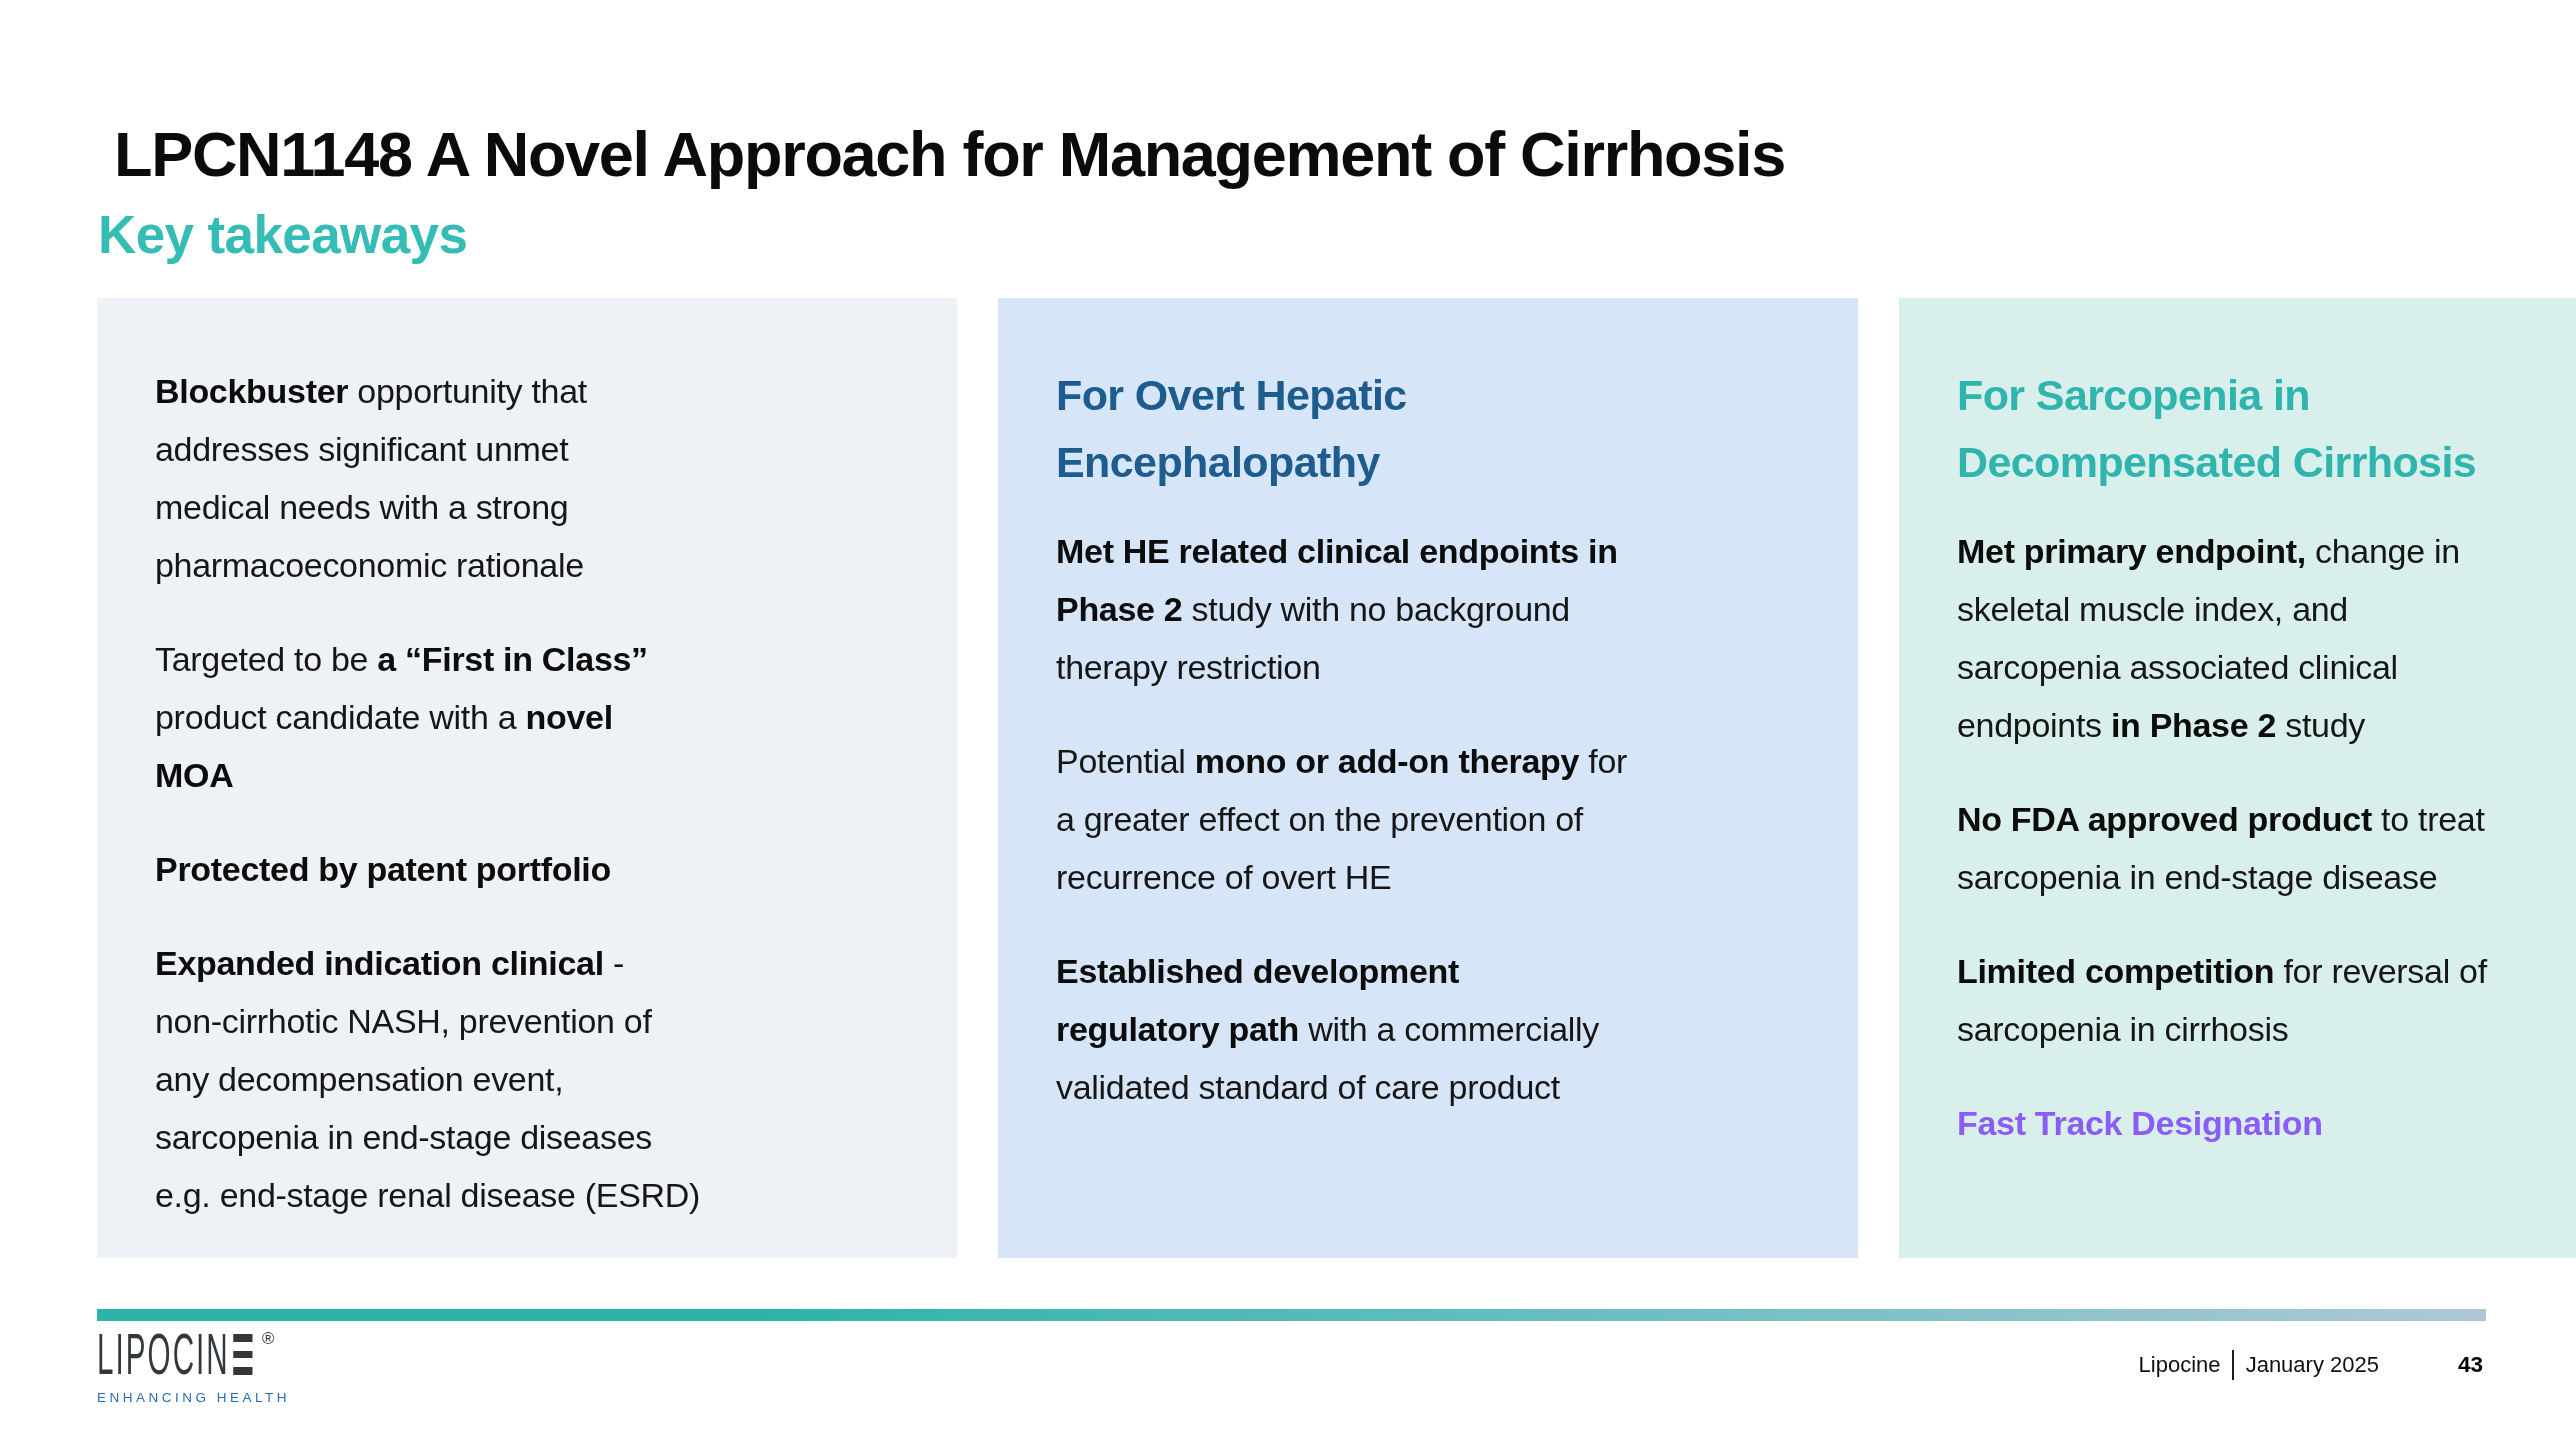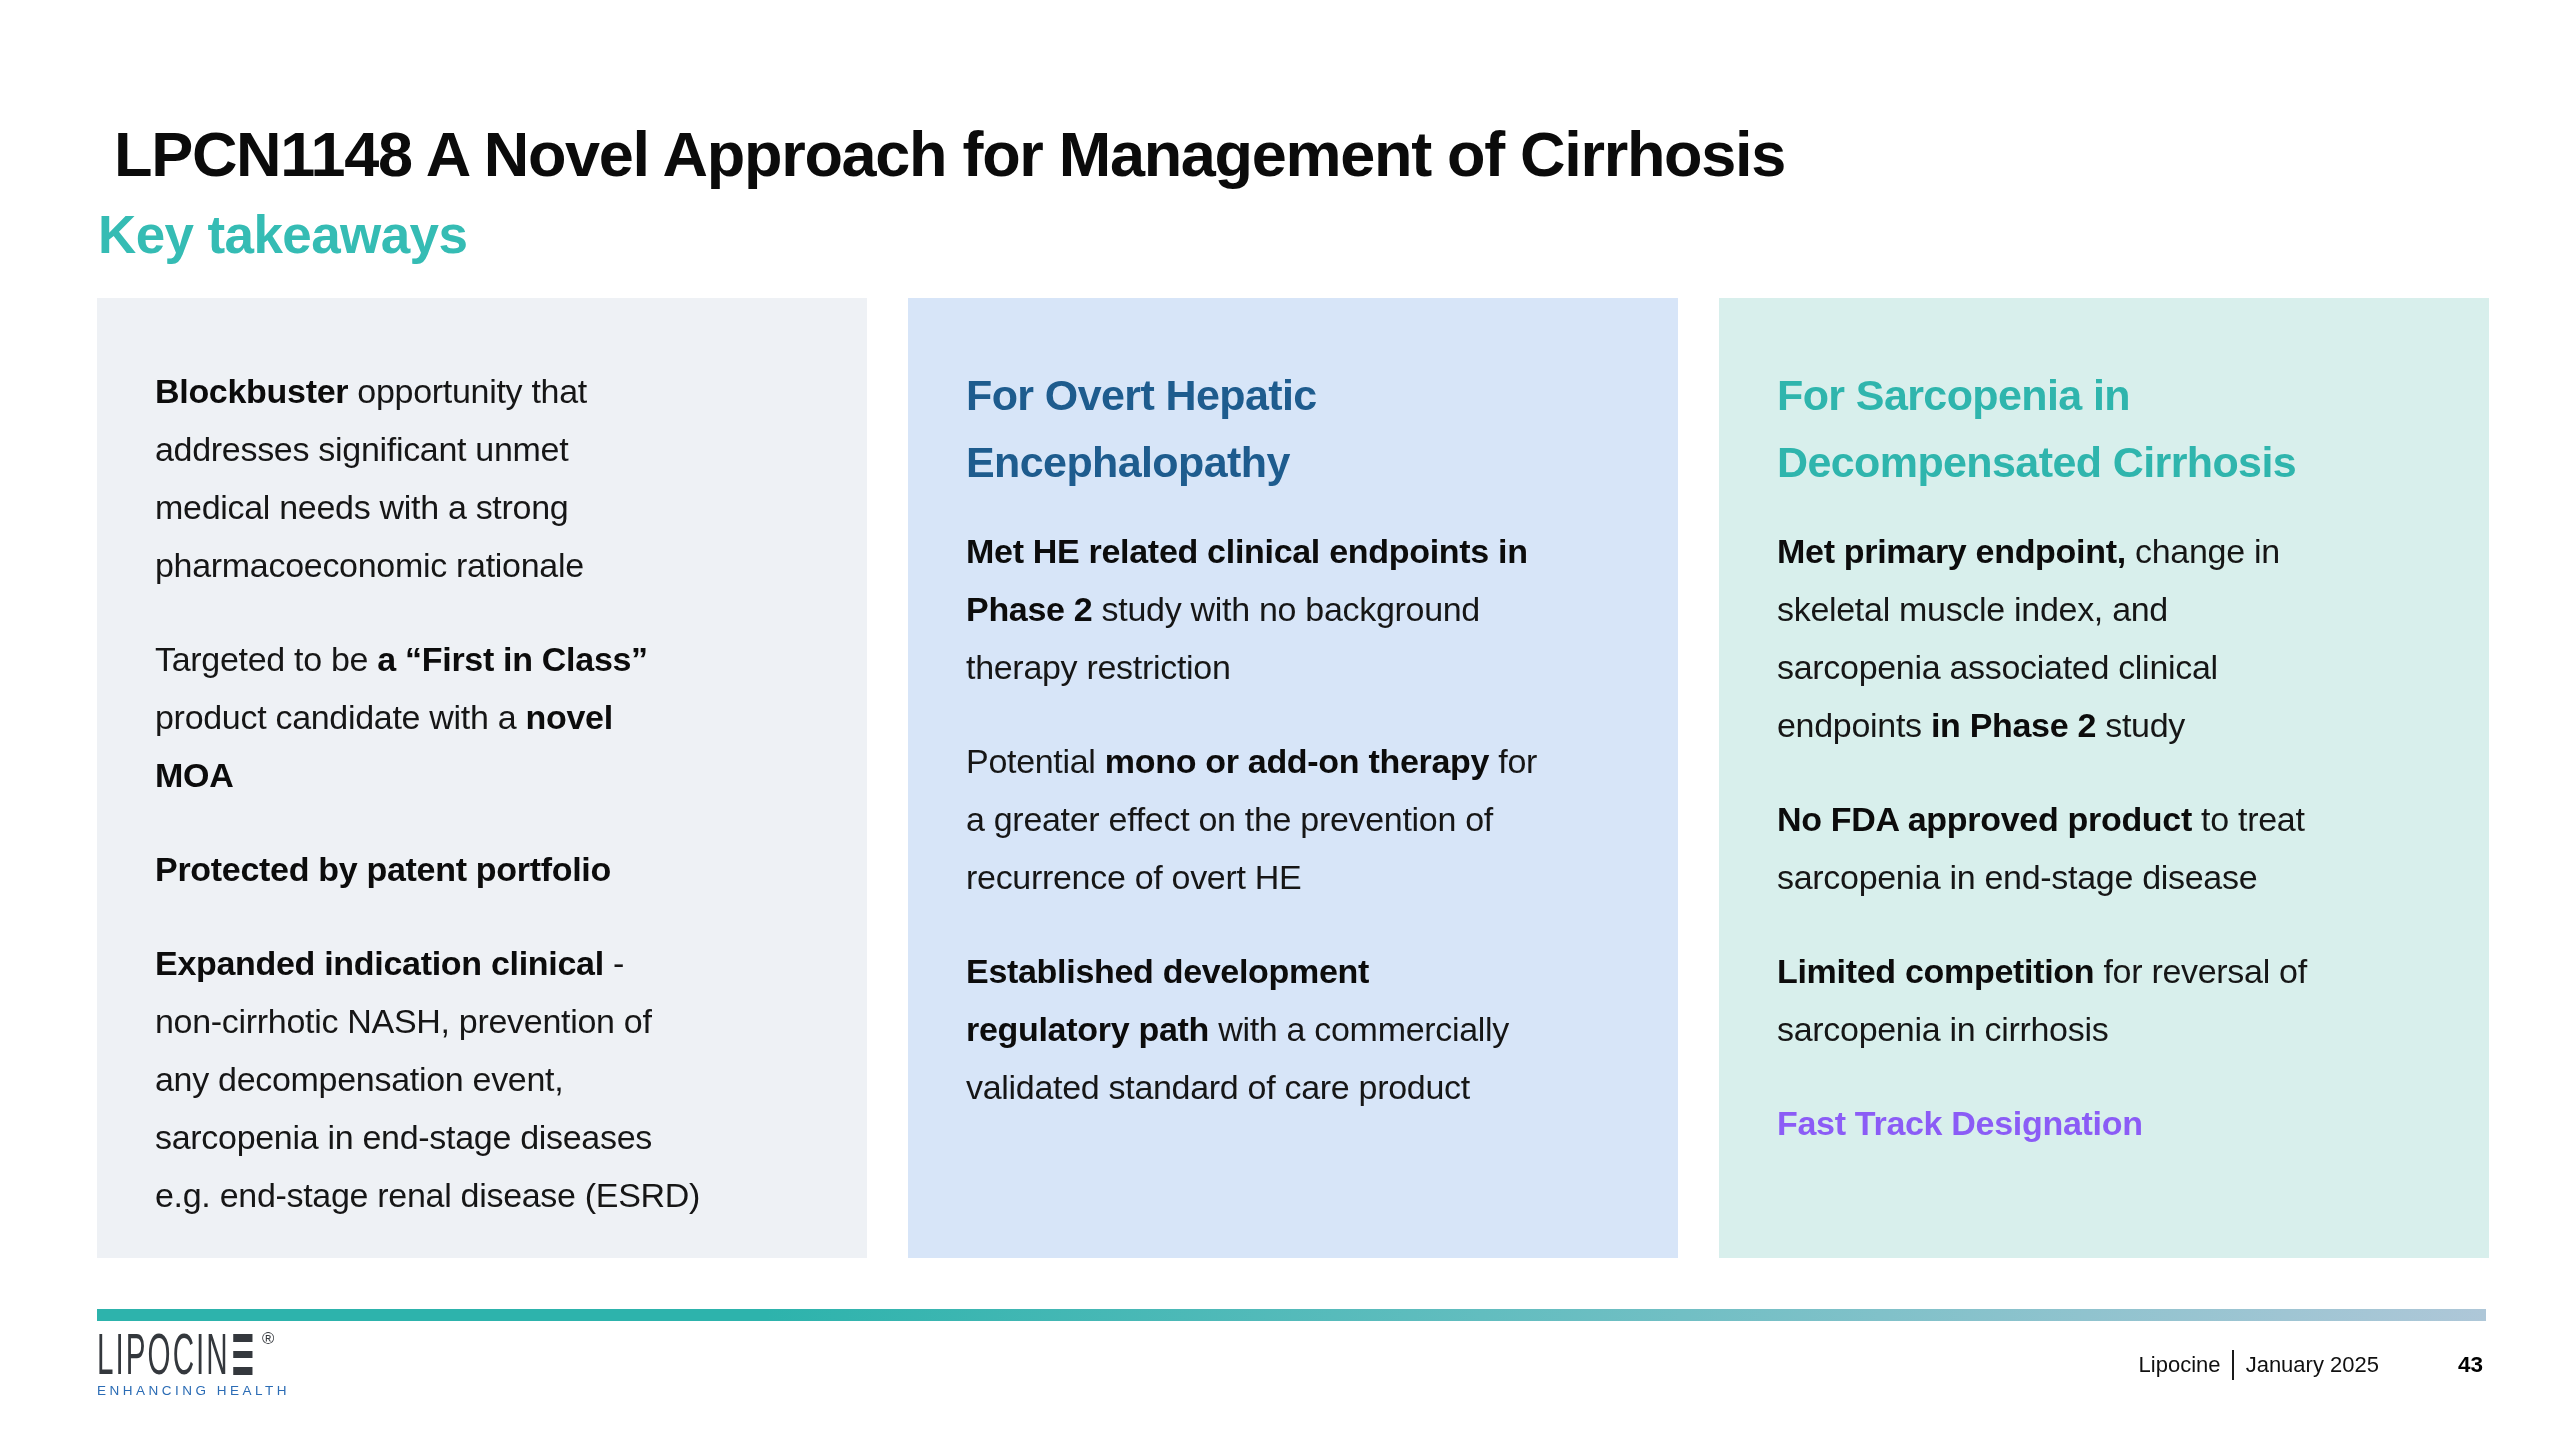--- a/index.html
+++ b/index.html
@@ -17,21 +17,21 @@
   .subtitle{
     position:absolute;left:98px;top:204px;margin:0;
     font-size:53px;font-weight:700;letter-spacing:-0.6px;white-space:pre;
   }
 
   
   .cards{
     position:absolute;left:97px;top:298px;display:flex;gap:41px;
   }
   .card{
-    width:770px;height:960px;box-sizing:border-box;
+    width:860px;height:960px;box-sizing:border-box;
     padding:64px 65px 45px 58px;
   }
   .card-title{
     margin:0 0 26px 0;font-size:43px;line-height:67px;font-weight:700;
     letter-spacing:-0.6px;white-space:pre;
   }
   .card-body p{
     margin:0 0 36px 0;font-size:34px;line-height:58px;color:#161616;
     letter-spacing:-0.3px;white-space:pre;
   }
@@ -52,21 +52,21 @@
   }
   .logo-e{
     display:flex;flex-direction:column;justify-content:space-between;
     height:41px;width:37px;margin-left:6.4px;
   }
   .logo-e i{display:block;width:37px;height:7.7px;}
   .logo-reg{
     position:absolute;left:165px;top:-5.2px;font-size:16.7px;font-weight:400;color:#34383d;
   }
   .logo-tagline{
-    margin-top:8px;font-size:13.5px;font-weight:500;letter-spacing:3.5px;white-space:pre;
+    margin-top:15px;font-size:13.5px;font-weight:500;letter-spacing:3.5px;white-space:pre;
   }
 
   .footer-right{
     position:absolute;right:93px;top:1350px;display:flex;align-items:center;
     font-size:22px;color:#101010;white-space:pre;
   }
   .footer-right .vbar{width:1.9px;height:30px;background:#1a1a1a;margin:0 11.6px;}
   .footer-right .pagenum{font-weight:700;margin-left:79px;font-size:22.5px;color:#000;}
 </style>
 </head>

